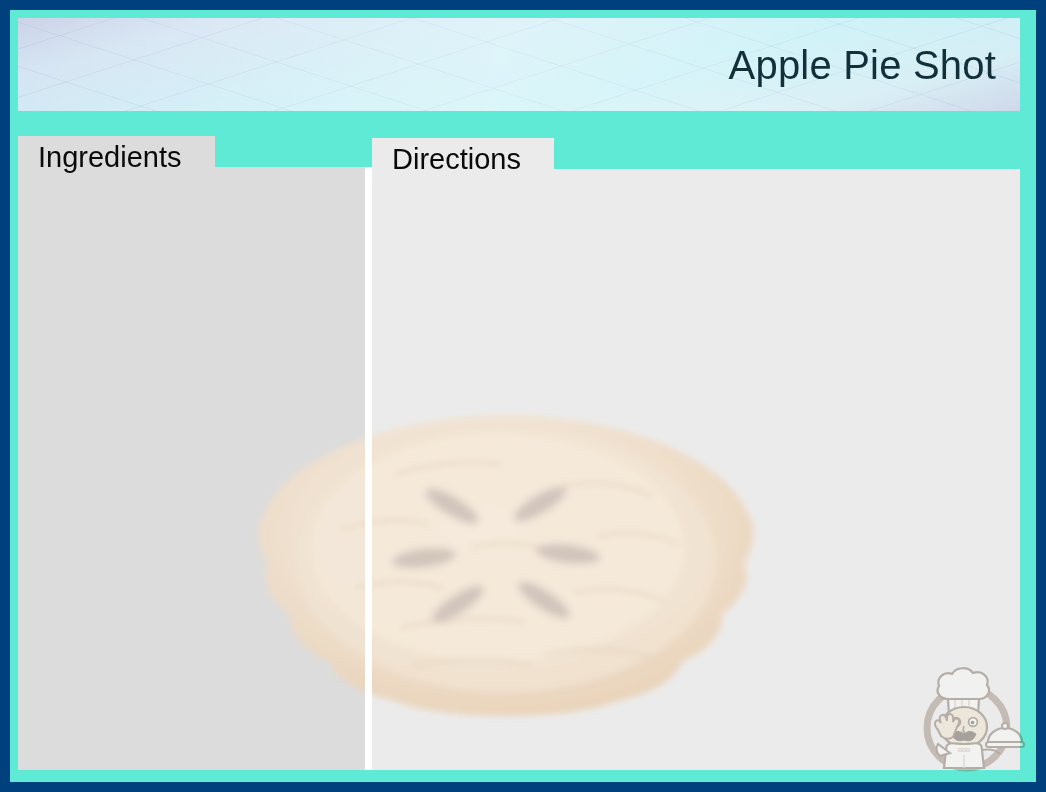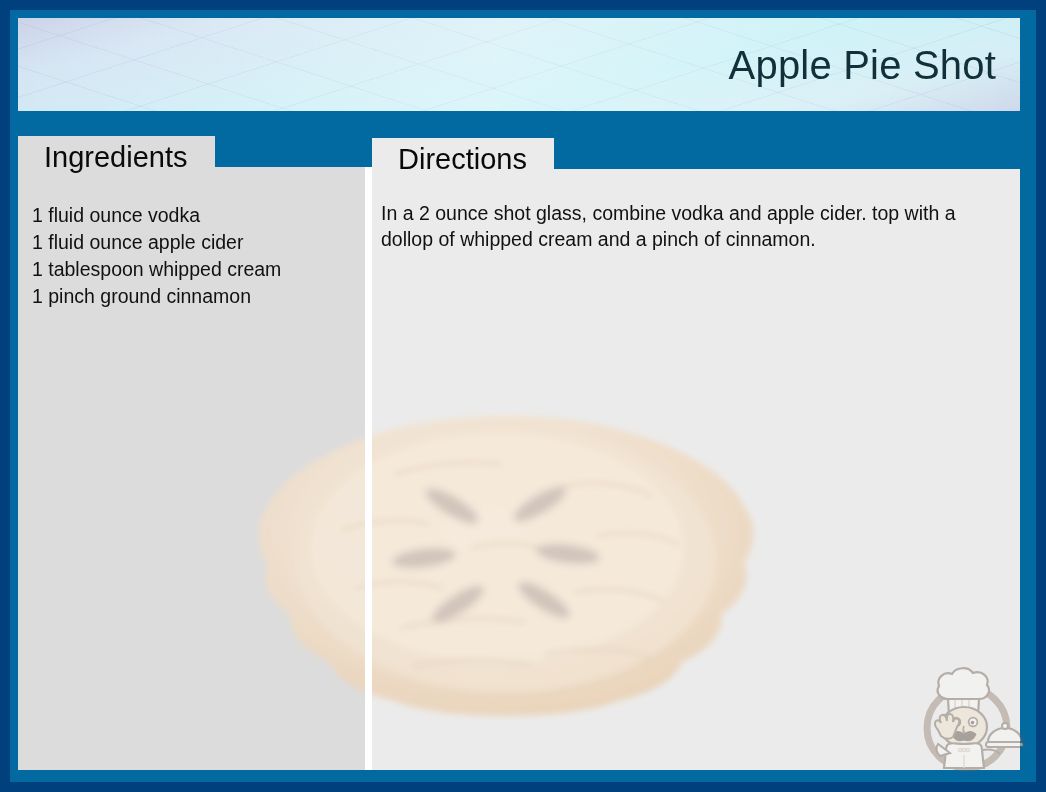--- a/index.html
+++ b/index.html
@@ -20,21 +20,21 @@
     box-sizing: border-box;
     overflow: hidden;
   }
 
   .canvas {
     position: absolute;
     left: 10px;
     top: 10px;
     width: 1026px;
     height: 772px;
-    background: #0369a1;
+    background: #5eead4;
     overflow: hidden;
   }
 
   
   .banner {
     position: absolute;
     left: 8px;
     top: 8px;
     width: 1002px;
     height: 93px;
@@ -87,21 +87,21 @@
     height: 601px;
     background: #ebebeb;
   }
 
   
   .tab {
     position: absolute;
     box-sizing: border-box;
     display: flex;
     align-items: center;
-    padding-left: 26px;
+    padding-left: 20px;
     color: #0a0a0a;
     font-size: 29px;
     white-space: nowrap;
   }
 
   .tab-ingredients {
     left: 8px;
     top: 126px;
     width: 197px;
     height: 43px;
@@ -259,28 +259,21 @@
     <div class="seam"></div>
 
     <div class="tab tab-ingredients">
       <span>Ingredients</span>
     </div>
 
     <div class="tab tab-directions">
       <span>Directions</span>
     </div>
 
-    <ul class="ingredient-list">
-      <li>1 fluid ounce vodka</li>
-      <li>1 fluid ounce apple cider</li>
-      <li>1 tablespoon whipped cream</li>
-      <li>1 pinch ground cinnamon</li>
-    </ul>
-
-    <p class="directions-text">In a 2 ounce shot glass, combine vodka and apple cider. top with a dollop of whipped cream and a pinch of cinnamon.</p>
+
 
     <div class="chef-logo">
       <svg width="118" height="120" viewBox="0 0 118 120" xmlns="http://www.w3.org/2000/svg">
         <g stroke="#6b5a4a" fill="none" stroke-width="2.4">
 
           <circle cx="59" cy="70" r="40" stroke="#7a6450" stroke-width="7" opacity="0.85"></circle>
         </g>
 
         <path d="M40 41 C32 41 27 34 31 28 C28 20 36 13 44 16 C48 9 60 8 65 15
                  C74 12 82 19 79 27 C84 33 79 41 71 41 Z" fill="#fbfaf6" stroke="#6b5a4a" stroke-width="2.2"></path>

